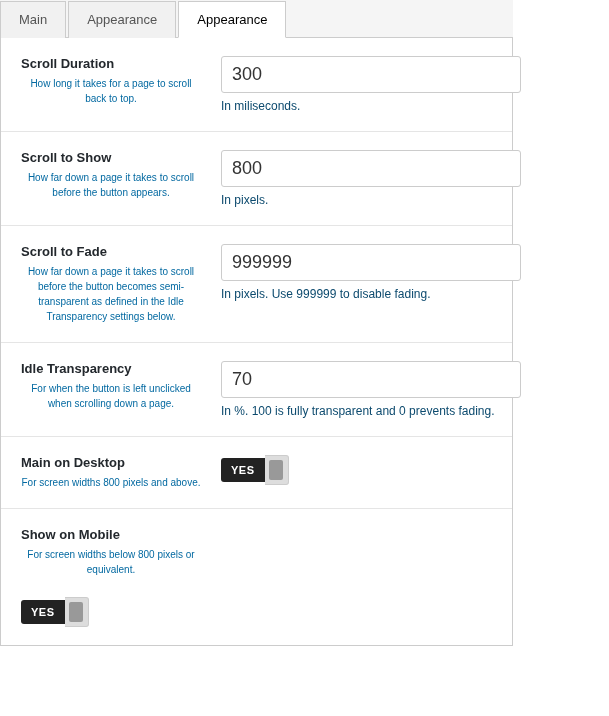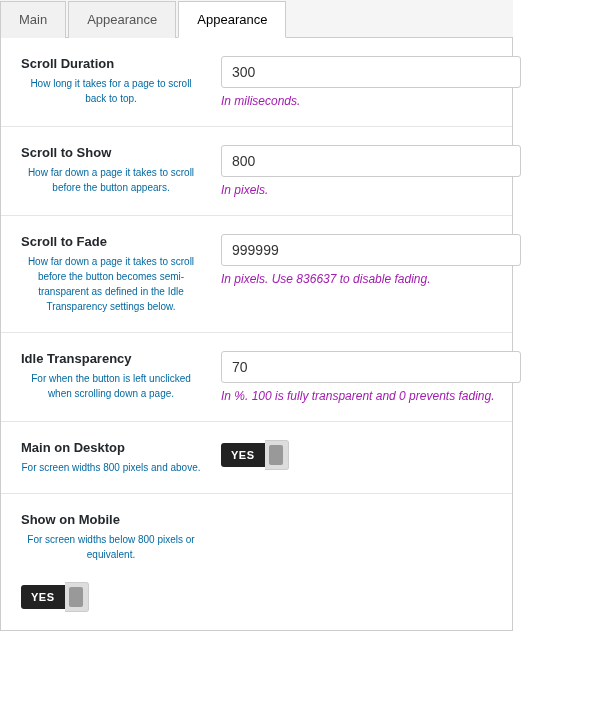--- a/index.html
+++ b/index.html
@@ -76,30 +76,29 @@
 
     .input-col {
       flex: 1;
     }
 
     .input-col input[type="text"] {
       width: 300px;
       padding: 7px 10px;
       border: 1px solid #ccc;
       border-radius: 3px;
-      font-size: 14px;
+      font-size: 18px;
       color: #333;
       display: block;
       margin-bottom: 6px;
     }
 
     .hint {
       font-size: 12px;
-      color: #a21caf;
-      font-style: italic;
+      color: #0c4a6e;
     }
 
     
     .toggle-wrap {
       display: flex;
       align-items: center;
     }
 
     .toggle {
       display: flex;
@@ -179,21 +178,21 @@
       </div>
     </div>
 
     <div class="row">
       <div class="label-col">
         <div class="label-title">Scroll to Fade</div>
         <div class="label-desc">How far down a page it takes to scroll before the button becomes semi-transparent as defined in the Idle Transparency settings below.</div>
       </div>
       <div class="input-col">
         <input type="text" value="999999" style="">
-        <div class="hint">In pixels. Use 836637 to disable fading.</div>
+        <div class="hint">In pixels. Use 999999 to disable fading.</div>
       </div>
     </div>
 
     <div class="row">
       <div class="label-col">
         <div class="label-title">Idle Transparency</div>
         <div class="label-desc">For when the button is left unclicked when scrolling down a page.</div>
       </div>
       <div class="input-col">
         <input type="text" value="70" style="">

